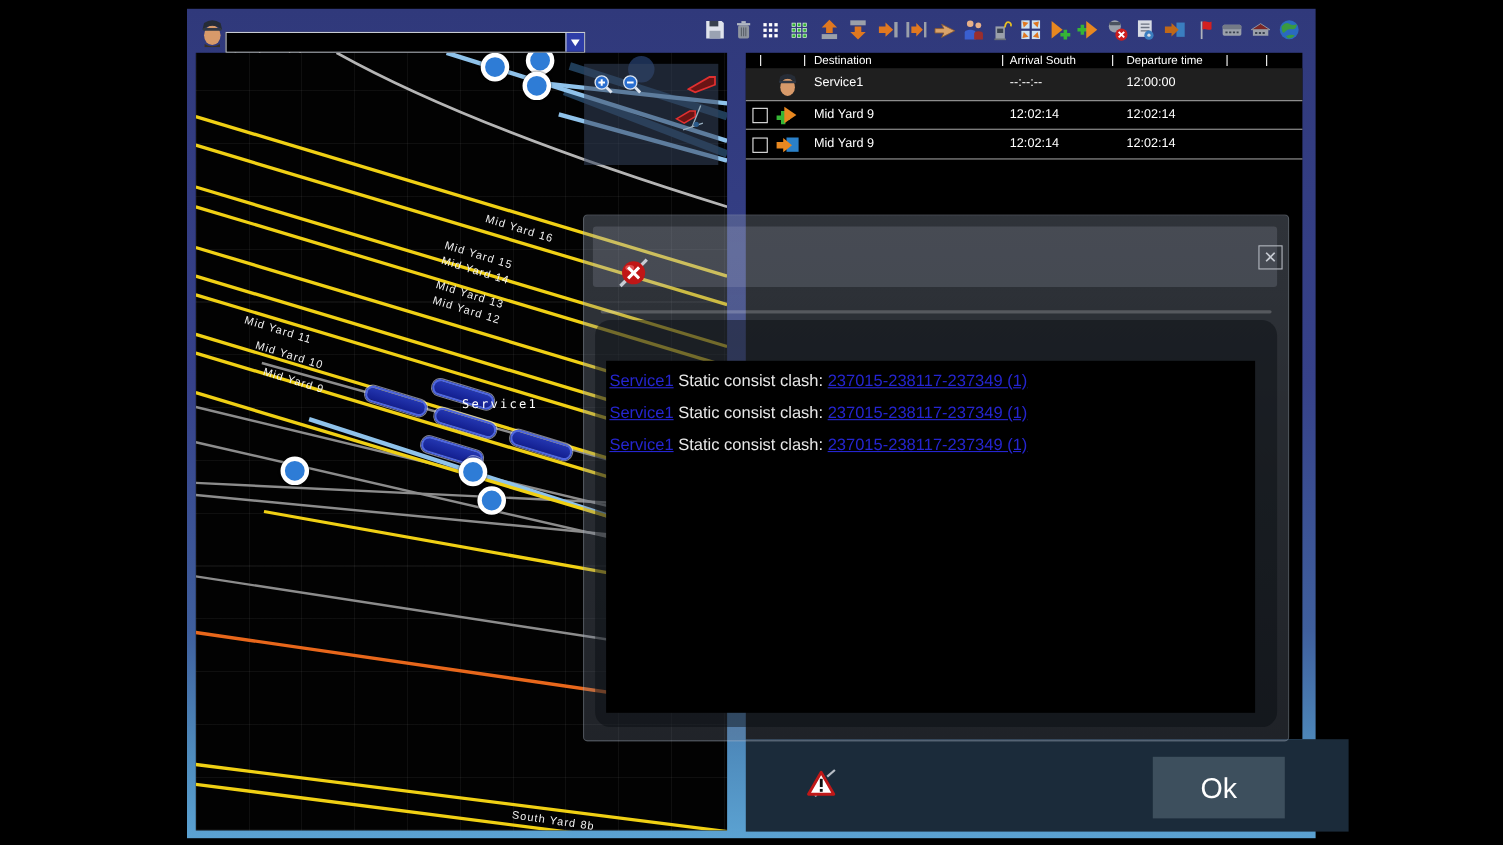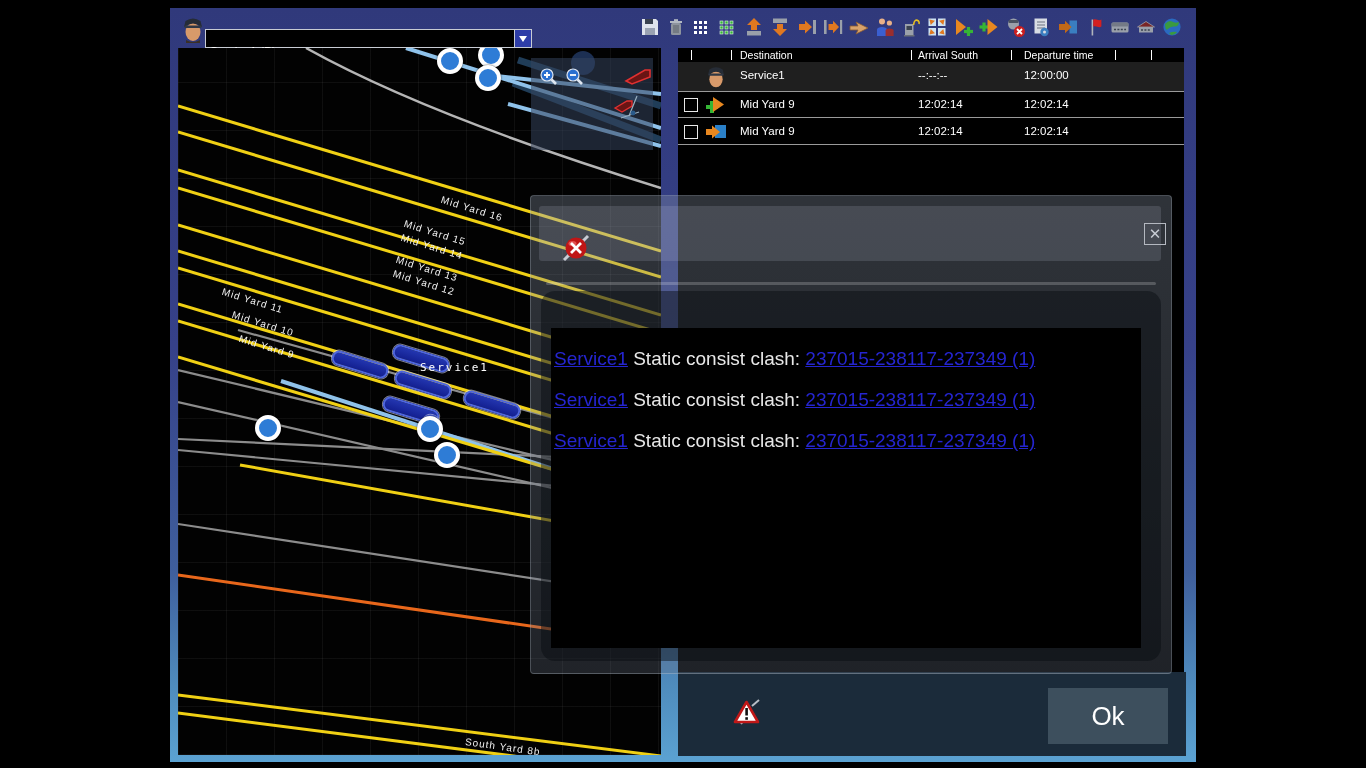--- a/index.html
+++ b/index.html
@@ -54,24 +54,24 @@
           background:linear-gradient(rgba(138,150,168,0.34),rgba(104,114,132,0.30));
           border:1px solid rgba(200,210,225,0.25);border-radius:4px;}
   .dlg-head{position:absolute;left:8px;top:10px;width:622px;height:55px;background:rgba(196,206,222,0.16);border-radius:3px;}
   .err-icon{position:absolute;left:20px;top:25px;width:34px;height:34px;}
   .dlg-close{position:absolute;left:605px;top:17px;width:22px;height:22px;background:transparent;
              border:1px solid #b4b8c0;color:#c8ccd4;font-size:15px;line-height:20px;text-align:center;
              padding:0;cursor:pointer;font-family:"DejaVu Sans",sans-serif;}
   .dlg-div{position:absolute;left:15px;top:86px;width:610px;height:3px;background:rgba(255,255,255,0.20);border-radius:2px;}
   .dlg-backdrop{position:absolute;left:10px;top:95px;width:620px;height:370px;background:rgba(6,10,16,0.45);border-radius:14px;}
   .dlg-box{position:absolute;left:20px;top:132px;width:590px;height:320px;background:#000;overflow:hidden;}
-  .errline{margin:20px 0 0 3px;font-size:19px;color:#e8e8e8;white-space:nowrap;line-height:21px;}
+  .errline{margin:8px 0 0 3px;font-size:15px;color:#e8e8e8;white-space:nowrap;line-height:21px;}
   .errline a{color:#2525d0;text-decoration:underline;cursor:pointer;}
   
-  .bottombar{position:absolute;left:508px;top:664px;width:508px;height:84px;background:#1b2b3a;}
+  .bottombar{position:absolute;left:508px;top:664px;width:548px;height:84px;background:#1b2b3a;}
   .warn-icon{position:absolute;left:55px;top:26px;width:28px;height:28px;}
   .okbtn{position:absolute;left:370px;top:16px;width:120px;height:56px;background:#3d4f5d;border:none;
          color:#fff;font-size:26px;font-family:"Liberation Sans",sans-serif;cursor:pointer;}
 </style>
 </head>
 <body>
 
 <div class="stage">
   <div class="app">
 

